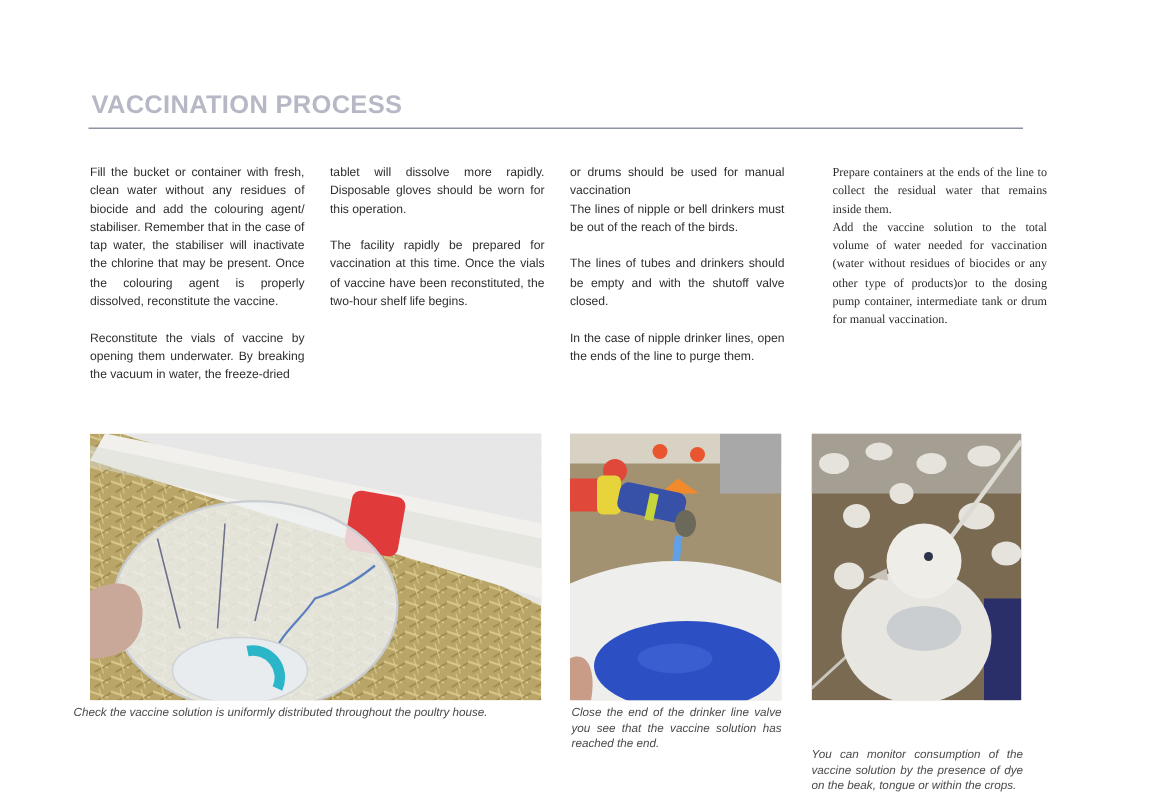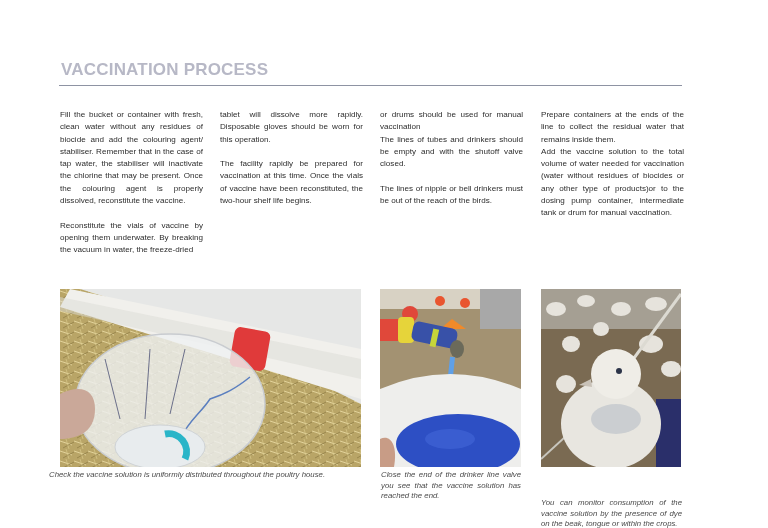--- a/index.html
+++ b/index.html
@@ -5,21 +5,21 @@
   html, body { margin:0; padding:0; background:#ffffff; }
   body { width:768px; height:528px; position:relative; overflow:hidden;
          font-family:"Liberation Sans", sans-serif; color:#2b2b2b; }
   .title { position:absolute; left:61px; top:60px; font-size:17px; font-weight:bold;
            color:#b7b8c6; letter-spacing:0.2px; margin:0; }
   .rule { position:absolute; left:59px; top:85px; width:623px; height:1px; background:#8e93a3; }
   .col { position:absolute; top:109px; width:143px; font-size:8.1px; line-height:12.3px;
          text-align:justify; color:#2d2d2d; }
   .col p { margin:0 0 12.3px 0; }
   .col p.nogap { margin-bottom:0; }
-  .c1 { left:60px; } .c2 { left:220px; } .c3 { left:380px; } .c4 { left:541px; }
+  .c1 { left:60px; } .c2 { left:220px; } .c3 { left:380px; } .c4 { left:555px;font-family:Liberation Serif, serif; }
   .remember { color:#4b5a8a; display:block; }
   .photo { position:absolute; top:289px; height:178px; overflow:hidden; }
   .p1 { left:60px; width:301px; }
   .p2 { left:380px; width:141px; }
   .p3 { left:541px; width:140px; }
   .caption { position:absolute; top:470px; font-size:7.8px; line-height:10.5px;
              font-style:italic; color:#4a4a4a; text-align:justify; }
   .cap1 { left:49px; width:305px; }
   .cap2 { left:381px; width:140px; }
   .cap3 { left:541px; width:141px;margin-top:28px; }
@@ -35,22 +35,23 @@
   <p>Reconstitute the vials of vaccine by opening them underwater. By breaking the vacuum in water, the freeze-dried</p>
 </div>
 
 <div class="col c2">
   <p>tablet will dissolve more rapidly. Disposable gloves should be worn for this operation.</p>
   <p>The facility rapidly be prepared for vaccination at this time. Once the vials of vaccine have been reconstituted, the two-hour shelf life begins.</p>
 </div>
 
 <div class="col c3">
   <p class="nogap">or drums should be used for manual vaccination</p>
+  <p>The lines of nipple or bell drinkers must be out of the reach of the birds.</p>
   <p>The lines of tubes and drinkers should be empty and with the shutoff valve closed.</p>
-  <p>The lines of nipple or bell drinkers must be out of the reach of the birds.</p>
+  <p>In the case of nipple drinker lines, open the ends of the line to purge them.</p>
 </div>
 
 <div class="col c4">
   <p class="nogap">Prepare containers at the ends of the line to collect the residual water that remains inside them.</p>
   <p>Add the vaccine solution to the total volume of water needed for vaccination (water without residues of biocides or any other type of products)or to the dosing pump container, intermediate tank or drum for manual vaccination.</p>
 </div>
 
 <div class="photo p1">
   <svg width="301" height="178" viewBox="0 0 301 178">
     <defs>

